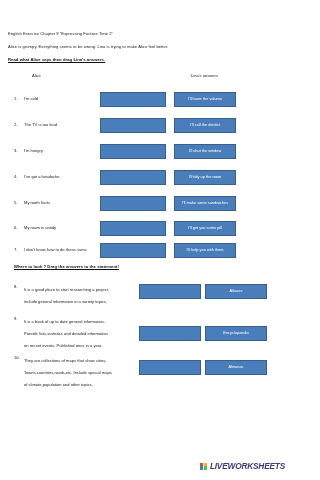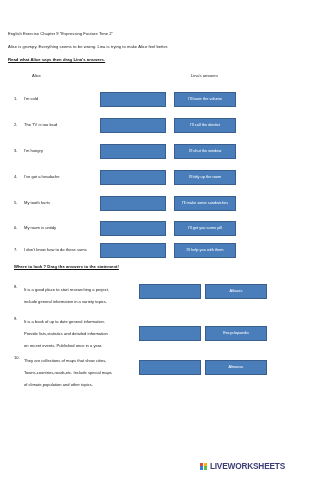--- a/index.html
+++ b/index.html
@@ -181,20 +181,21 @@
     line-height: 1.1;
     padding: 0 2px;
   }
   .watermark {
     position: absolute;
     right: 7px;
     bottom: 9px;
     display: flex;
     align-items: center;
     gap: 3px;
+    font-style: italic;
   }
   .wm-logo {
     width: 7px;
     height: 7px;
     display: grid;
     grid-template-columns: 1fr 1fr;
     grid-template-rows: 1fr 1fr;
     gap: 0.5px;
   }
   .wm-logo i {

